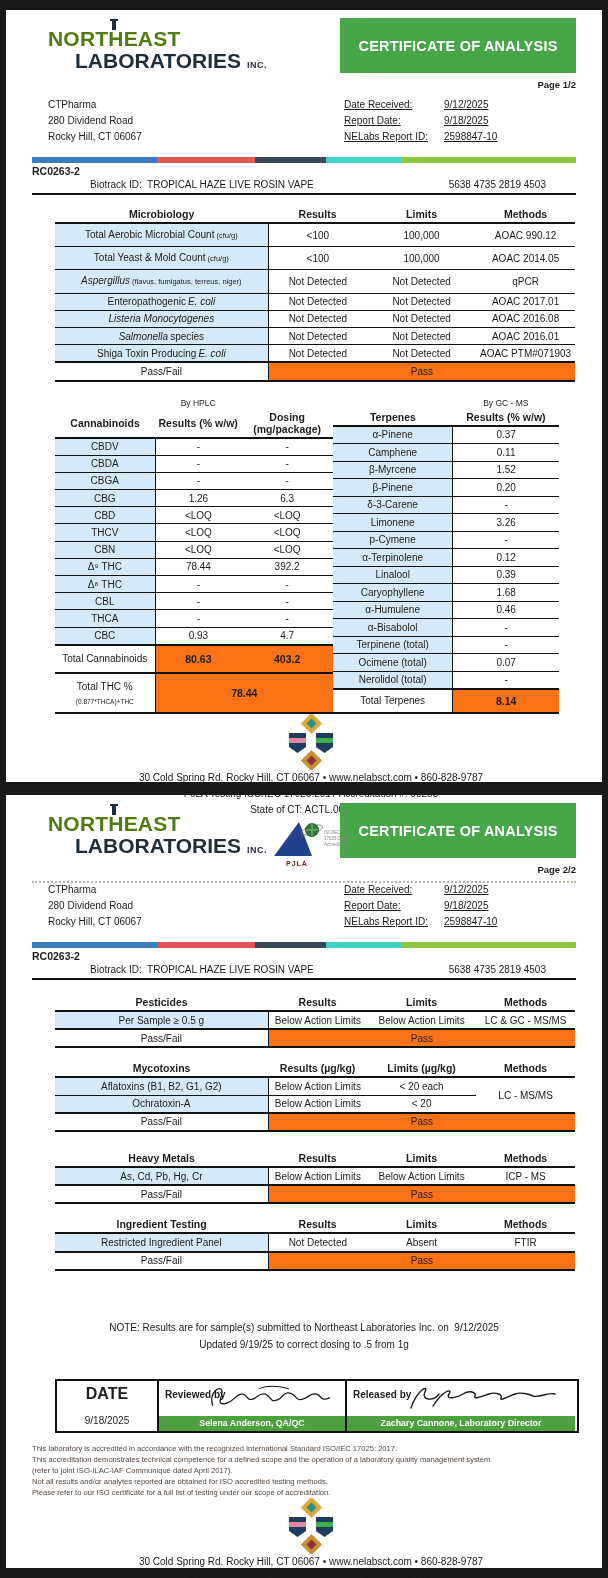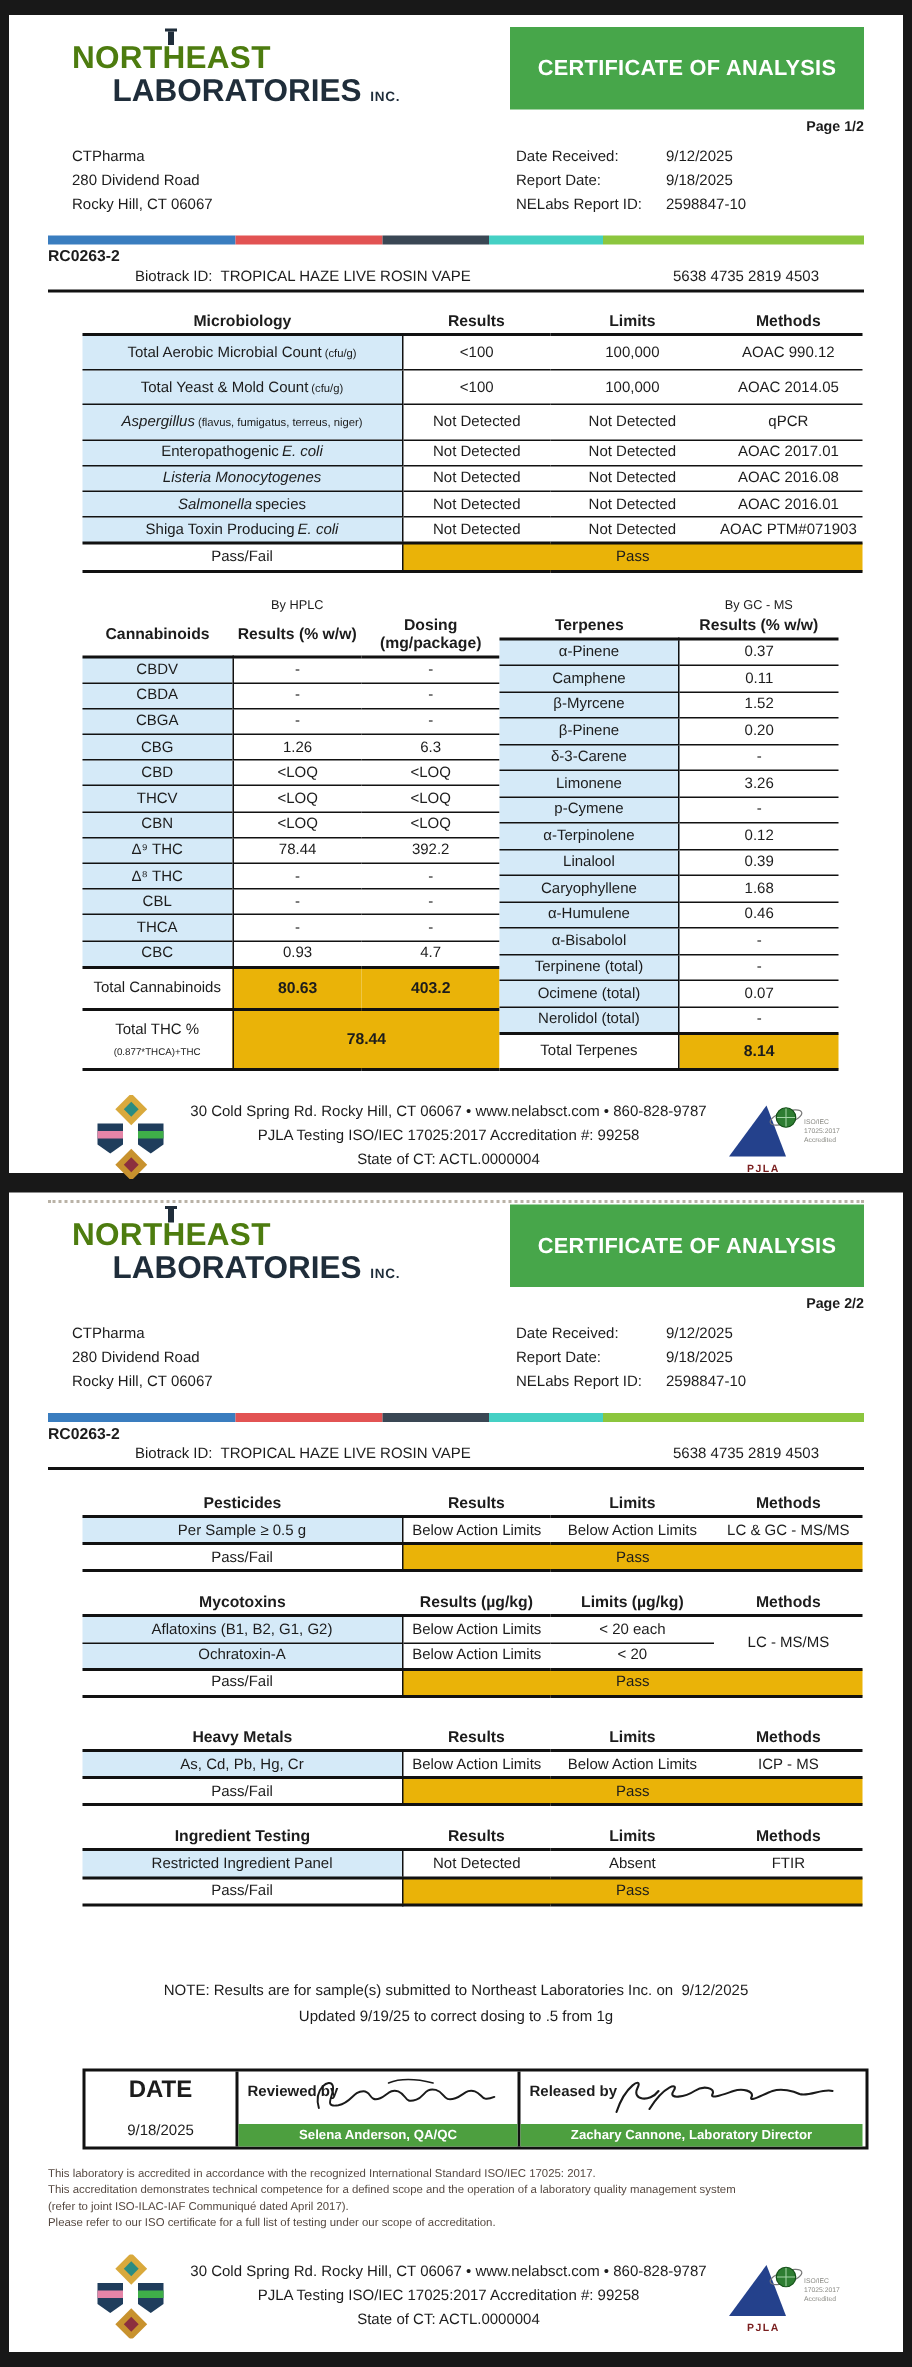--- a/index.html
+++ b/index.html
@@ -17,21 +17,21 @@
   .logo-l2{font-size:21px;font-weight:800;color:#1f2d3a;margin-left:27px;margin-top:1px;}
   .logo-inc{font-size:9px;font-weight:700;color:#1f2d3a;letter-spacing:.5px;}
   .tube-icon{position:absolute;left:64px;top:-7px;width:4px;height:9px;background:#1f2d3a;}
   .tube-icon:before{content:"";position:absolute;left:-2px;top:-2px;width:8px;height:2px;background:#1f2d3a;}
   .banner{background:#47a64a;color:#fff;font-weight:700;font-size:14.5px;width:236px;height:55px;
           display:flex;align-items:center;justify-content:center;letter-spacing:.2px;}
   .page-label{text-align:right;font-weight:700;font-size:9.5px;margin-top:3px;}
   .info-row{display:flex;justify-content:space-between;margin-top:7px;}
   .client{margin-left:16px;font-size:10px;line-height:16px;}
   .meta{width:232px;font-size:10px;}
-  .meta-row{display:flex;line-height:16px;}
+  .meta-row{display:flex;line-height:16px;text-decoration:underline;}
   .meta-label{width:100px;}
   .bar{display:flex;height:6px;margin-top:12px;}
   .bar span{height:100%;}
   .seg1{width:23%;background:#3a7dbf;} .seg2{width:18%;background:#e25353;}
   .seg3{width:13%;background:#3a4754;} .seg4{width:14%;background:#45d0c4;}
   .seg5{width:32%;background:#8cc63e;}
   .rc{ text-align:left;font-weight:700;font-size:10.5px;margin-top:2px;}
   .biotrack{display:flex;justify-content:space-between;font-size:10px;margin-top:2px;padding:0 30px 3px 58px;}
   .rule-heavy{border-top:2.6px solid #111;}
 
@@ -39,21 +39,21 @@
   table{border-collapse:collapse;font-size:10px;table-layout:fixed;}
   .tbl{width:520px;margin-left:23px;border-bottom:2.6px solid #111;}
   .tbl thead{border-bottom:2px solid #111;}
   .tbl th{font-weight:700;font-size:10.5px;padding:2px 1px;}
   .tbl th.mlabel{font-weight:400;font-size:8.5px;padding:0 0 1px;}
   .tbl td{text-align:center;padding:2.6px 2px;}
   .tbl tbody tr{border-top:1.4px solid #111;}
   .tbl tbody td:first-child{border-right:1.4px solid #111;background:#d5eaf8;}
   .tbl tbody.pf tr{border-top:2px solid #111;}
   .tbl tbody.pf td:first-child{background:#fff;}
-  .tbl td.pass{background:#eab308;}
+  .tbl td.pass{background:#f97316;}
   .tbl td.b{font-weight:700;font-size:10.5px;}
   .tbl tbody.totals tr{border-top:2.2px solid #111;}
   .tbl tbody.totals td:first-child{background:#fff;}
   .tbl tbody.totals td{padding:7px 2px;}
   .nm span{padding:0 1px;}
   .nm .it{font-style:italic;}
   .nm .note{font-size:7.5px;}
   .formula{font-size:6.5px;vertical-align:sub;}
   .micro-tbl{margin-top:11px;}
   .panel-row{display:flex;margin-left:23px;margin-top:16px;gap:0;}
@@ -71,21 +71,21 @@
   .so-col{display:flex;flex-direction:column;flex:1;}
   .so-col.mid{border-right:2px solid #111;width:186px;flex:none;}
   .so-col.right{width:228px;flex:none;}
   .so-top{flex:1;position:relative;padding:3px 0 0 6px;}
   .so-label{font-weight:700;font-size:10px;}
   .sig{position:absolute;left:48px;top:0px;}
   .so-bar{background:#4d9f3f;color:#fff;font-weight:700;font-size:8.8px;text-align:center;height:15px;line-height:15px;}
   .accr{ font-size:7.6px;line-height:11px;color:#554840;margin-top:10px;}
 
   
-  .footer{margin-top:auto;display:flex;align-items:center;padding:16px 14px 10px 28px;}
+  .footer{margin-top:auto;display:flex;align-items:center;padding:0 14px 10px 28px;flex-direction:column;}
   .footer-text{flex:1;text-align:center;font-size:10px;font-weight:400;line-height:16px;}
   .badges{width:54px;height:56px;flex:none;}
   .pjla{width:78px;flex:none;position:relative;text-align:left;}
   .pjla-note{position:absolute;left:52px;top:12px;font-size:4.5px;color:#8a8a84;line-height:6px;width:30px;}
   .pjla-word{font-size:7px;font-weight:700;color:#7a1f1f;margin-left:14px;margin-top:-2px;letter-spacing:1px;}
   .perforation{border-top:2px dotted #b9b2a6;margin-top:4px;}
 </style>
 </head>
 <body>
 
@@ -656,20 +656,21 @@
           </svg>
         </div>
         <div class="so-bar">Zachary Cannone, Laboratory Director</div>
       </div>
     </div>
 
     <div class="accr">
       <div>This laboratory is accredited in accordance with the recognized International Standard ISO/IEC 17025: 2017.</div>
       <div>This accreditation demonstrates technical competence for a defined scope and the operation of a laboratory quality management system</div>
       <div>(refer to joint ISO-ILAC-IAF Communiqué dated April 2017).</div>
+      <div>Not all results and/or analytes reported are obtained for ISO accredited testing methods.</div>
       <div>Please refer to our ISO certificate for a full list of testing under our scope of accreditation.</div>
     </div>
 
     <div class="footer">
       <svg class="badges" viewBox="0 0 54 56">
         <rect x="20" y="2" width="15" height="15" transform="rotate(45 27.5 9.5)" fill="#d9a93c"></rect>
         <rect x="24" y="6" width="7" height="7" transform="rotate(45 27.5 9.5)" fill="#2a8c82"></rect>
         <path d="M5 19 h17 v14 l-8.5 6 l-8.5 -6 z" fill="#1f3d5c"></path>
         <rect x="5" y="24" width="17" height="5" fill="#e585a8"></rect>
         <path d="M32 19 h17 v14 l-8.5 6 l-8.5 -6 z" fill="#1f3d5c"></path>

